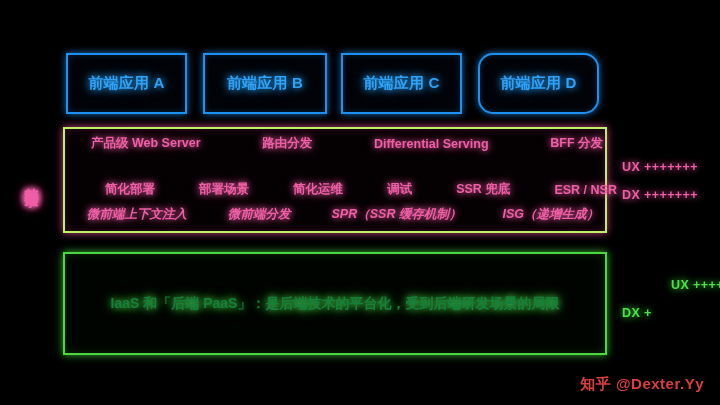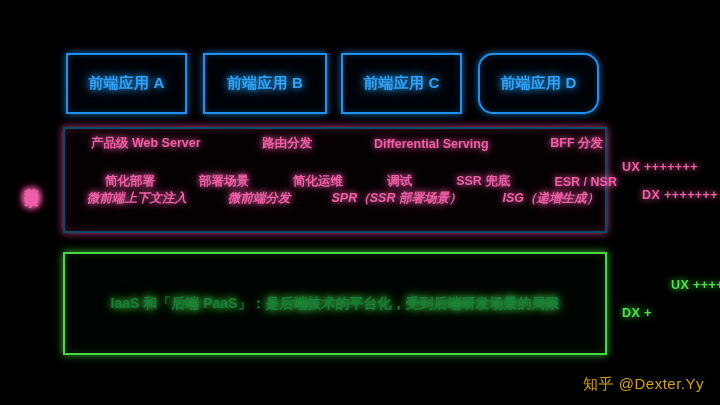--- a/index.html
+++ b/index.html
@@ -53,26 +53,26 @@
   #app-d { left: 478px; width: 121px; border-radius: 15px; }
 
   
   #frontend-layer {
     position: absolute;
     left: 63px;
     top: 127px;
     width: 544px;
     height: 106px;
     box-sizing: border-box;
-    border: 2px solid #0c4a6e;
+    border: 2px solid #bef264;
     background: #050103;
     box-shadow: 0 0 8px rgba(239,79,158,0.8), inset 0 0 8px rgba(239,79,158,0.22);
     display: flex;
     flex-direction: column;
-    justify-content: flex-start;
+    justify-content: space-between;
     padding: 6px 14px 8px 14px;
   }
   .pink-row {
     display: flex;
     align-items: center;
     width: 100%;
   }
   .pink-row.r1 { justify-content: space-between; padding: 0 18px 0 12px; }
   .pink-row.r2 { justify-content: space-between; padding: 0 12px 0 26px; margin-top: 21px; }
   .pink-row.r3 { justify-content: space-between; padding: 0 24px 0 8px; font-style: italic; }
@@ -140,32 +140,32 @@
   }
   .metric.pink {
     color: #ef5fa6;
     text-shadow: 0 0 6px rgba(239,95,166,0.85), 0 0 12px rgba(239,95,166,0.4);
   }
   .metric.green {
     color: #4ee24a;
     text-shadow: 0 0 6px rgba(78,226,74,0.85), 0 0 12px rgba(78,226,74,0.4);
   }
   #metric-ux-fe { left: 622px; top: 160px; }
-  #metric-dx-fe { left: 642px; top: 188px; }
+  #metric-dx-fe { left: 622px; top: 188px; }
   #metric-ux-be { left: 645px; top: 278px; margin-left: 26px; }
   #metric-dx-be { left: 622px; top: 306px; }
 
   
   #watermark {
     position: absolute;
     right: 16px;
     bottom: 11px;
-    color: #eab308;
+    color: #ef4444;
     font-size: 15px;
-    font-weight: 400;
+    font-weight: 700;
     letter-spacing: 0.5px;
     white-space: nowrap;
     opacity: 0.92;
   }
 </style>
 </head>
 <body>
 
 <div id="stage">
 
@@ -200,21 +200,21 @@
       <span class="pink-item">部署场景</span>
       <span class="pink-item">简化运维</span>
       <span class="pink-item">调试</span>
       <span class="pink-item">SSR 兜底</span>
       <span class="pink-item">ESR / NSR</span>
     </div>
 
     <div class="pink-row r3">
       <span class="pink-item">微前端上下文注入</span>
       <span class="pink-item">微前端分发</span>
-      <span class="pink-item">SPR（SSR 部署场景）</span>
+      <span class="pink-item">SPR（SSR 缓存机制）</span>
       <span class="pink-item">ISG（递增生成）</span>
     </div>
 
   </div>
 
   <div class="metric pink" id="metric-ux-fe">UX +++++++</div>
   <div class="metric pink" id="metric-dx-fe">DX +++++++</div>
 
   <div id="backend-layer">
     <span class="green-text">IaaS 和「后端 PaaS」：是后端技术的平台化，受到后端研发场景的局限</span>

